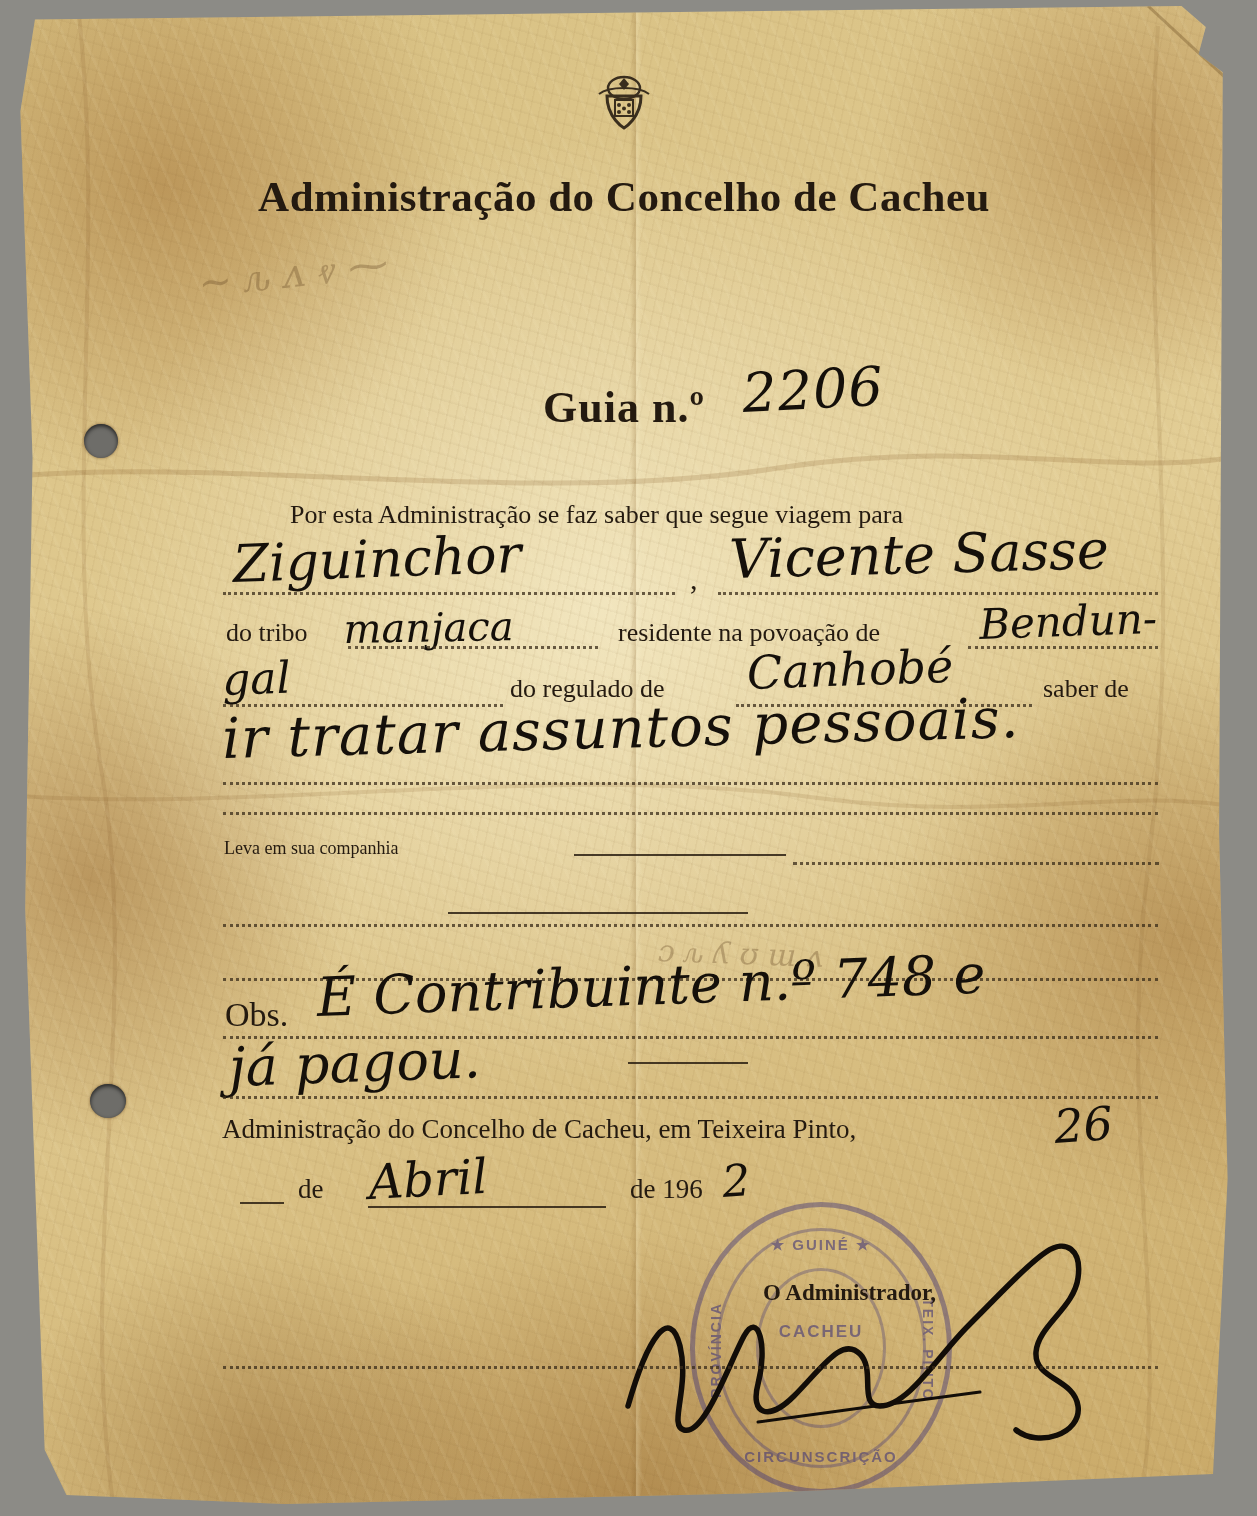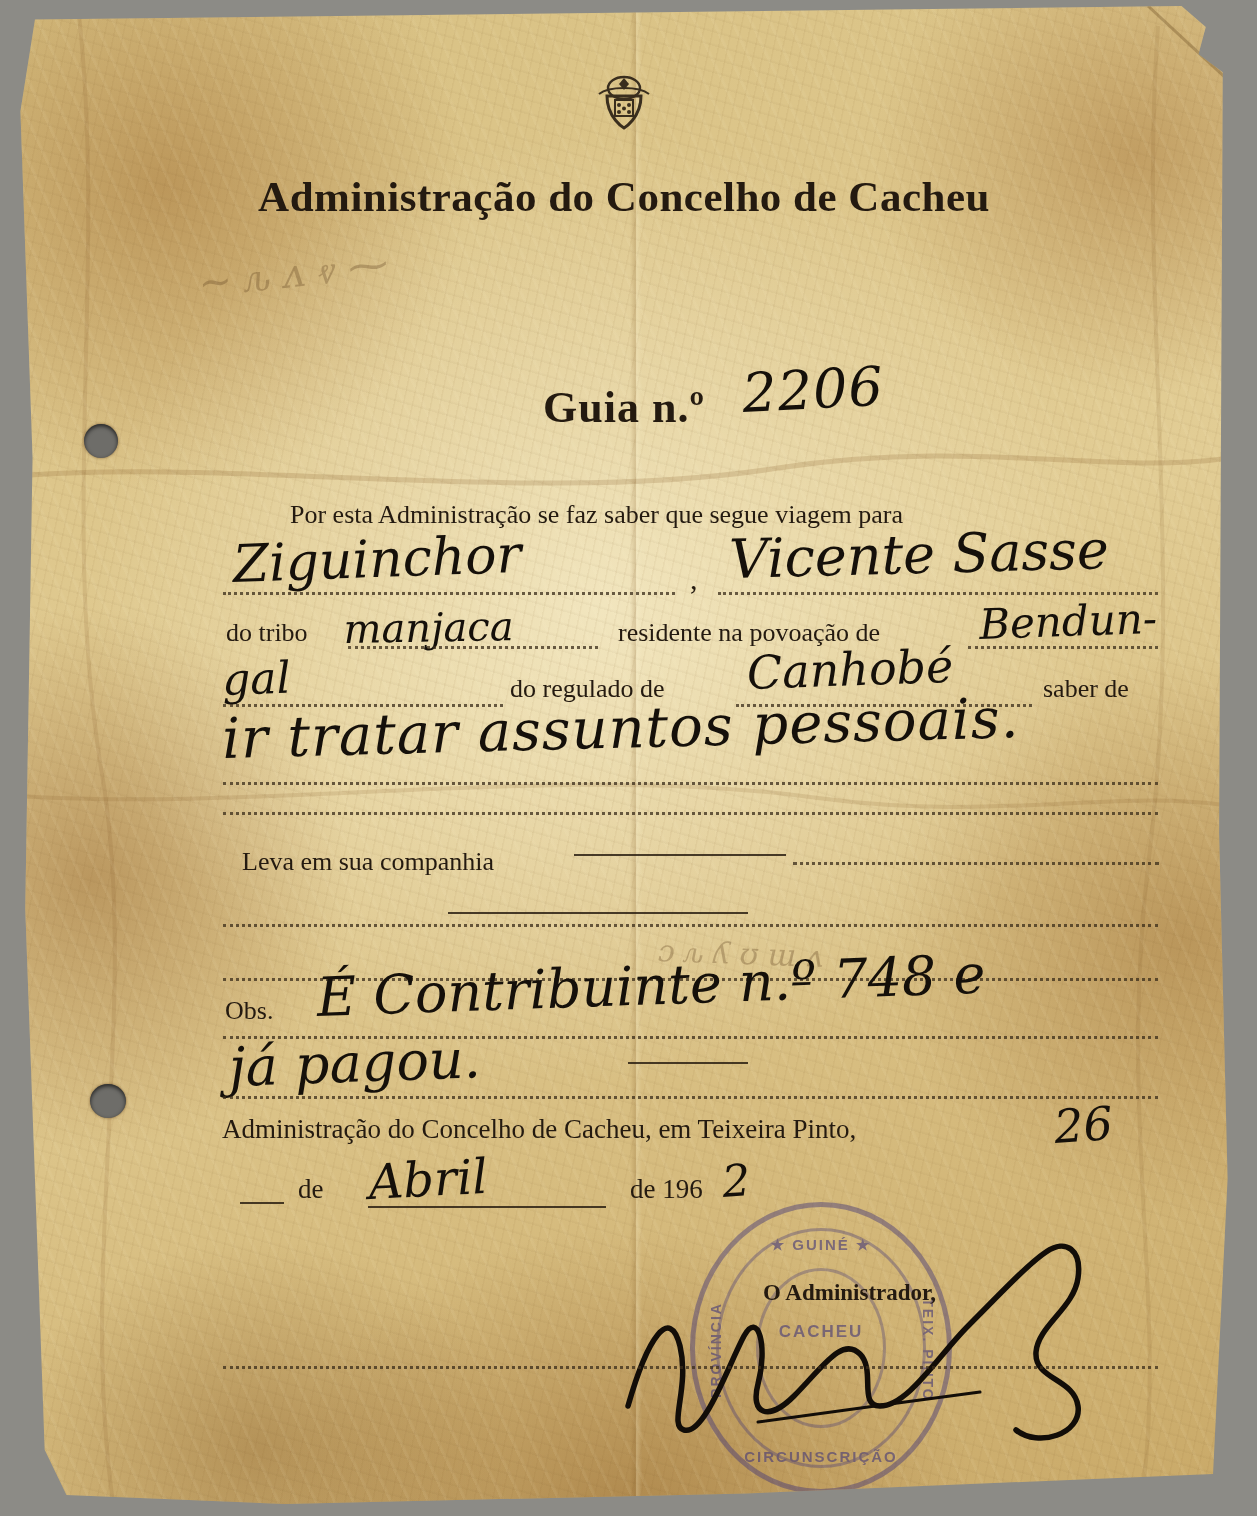--- a/index.html
+++ b/index.html
@@ -113,22 +113,22 @@
     text-align: center;
     font-size: 44px;
     font-weight: 700;
   }
   .l4 .guia-label { letter-spacing: 1px; }
   .p-intro { top: 494px; left: 272px; font-size: 26px; }
   .p-tribo { top: 612px; left: 208px; font-size: 26px; }
   .p-resid { top: 612px; left: 600px; font-size: 26px; }
   .p-reg   { top: 668px; left: 492px; font-size: 26px; }
   .p-afim  { top: 668px; left: 1025px; font-size: 26px; }
-  .p-leva  { top: 832px; left: 224px; font-size: 26px; margin-top: 9px; }
-  .p-obs   { top: 990px; left: 207px; font-size: 26px; }
+  .p-leva  { top: 832px; left: 206px; font-size: 18px; }
+  .p-obs   { top: 990px; left: 207px; font-size: 34px; }
   .p-admin { top: 1108px; left: 204px; font-size: 27px; }
   .p-de1   { top: 1168px; left: 280px; font-size: 27px; }
   .p-de2   { top: 1168px; left: 612px; font-size: 27px; }
   .p-oadm  { top: 1274px; left: 745px; font-size: 23px; font-weight: 700; }
 
   
   .dots {
     position: absolute;
     height: 0;
     border-bottom: 3px dotted #3a2c1a;

